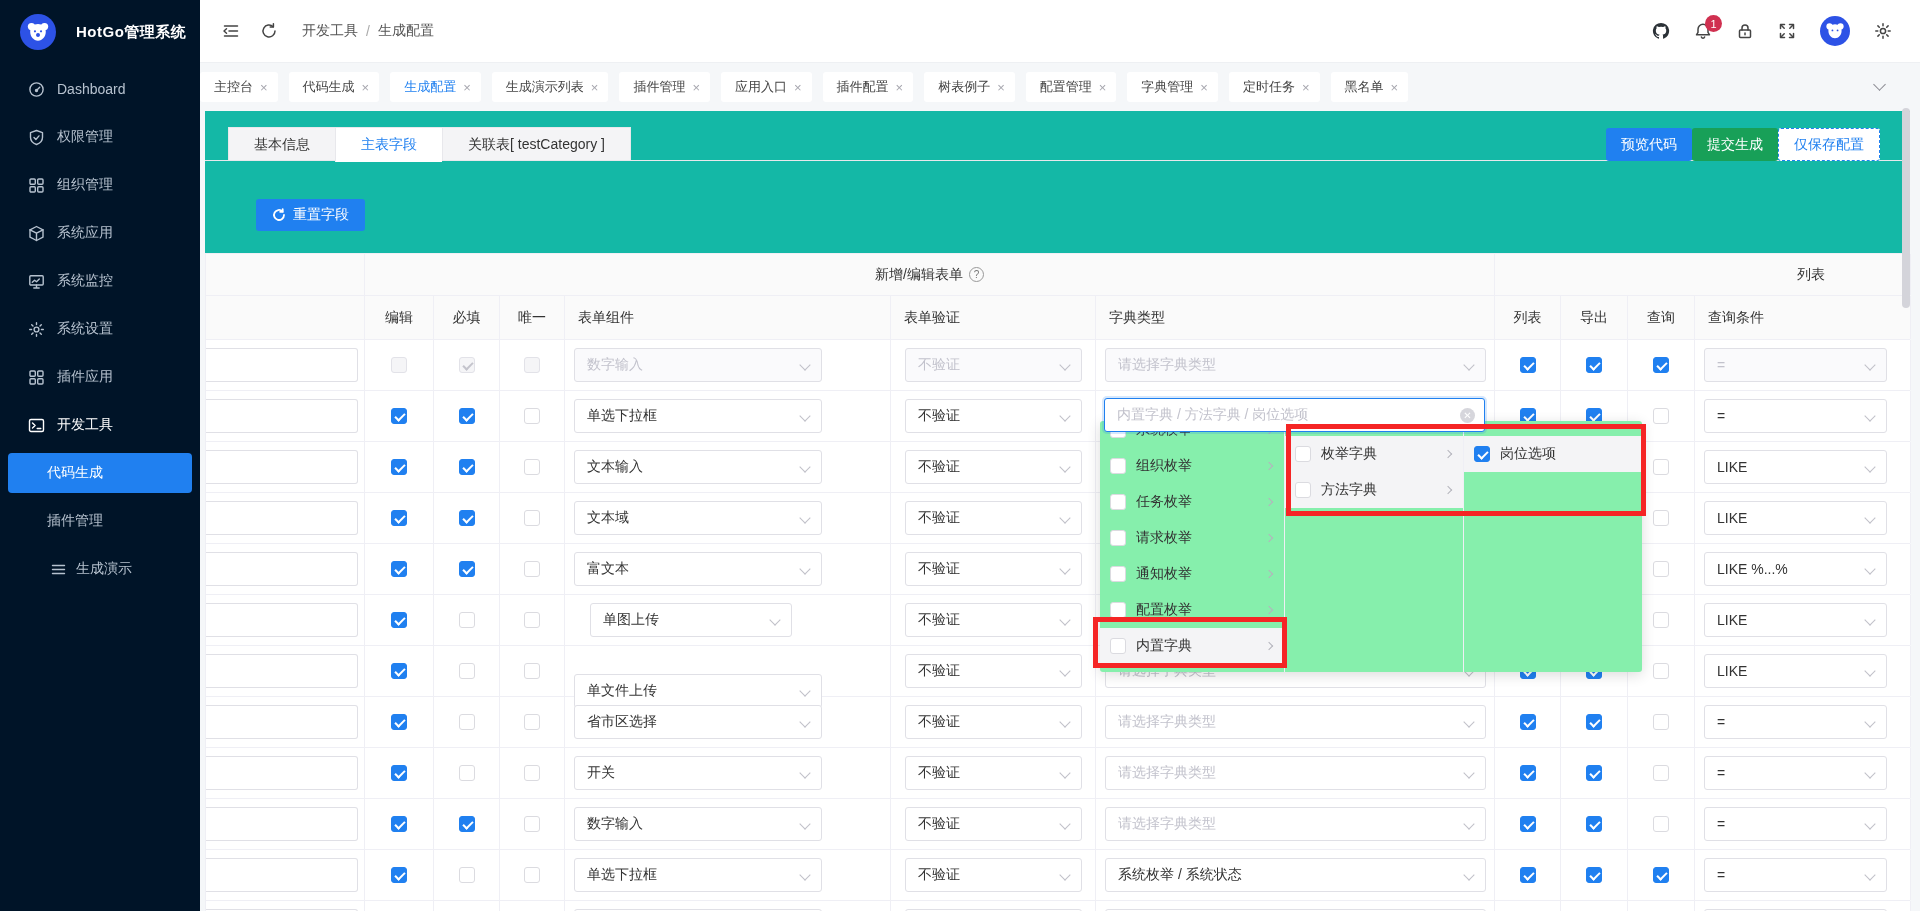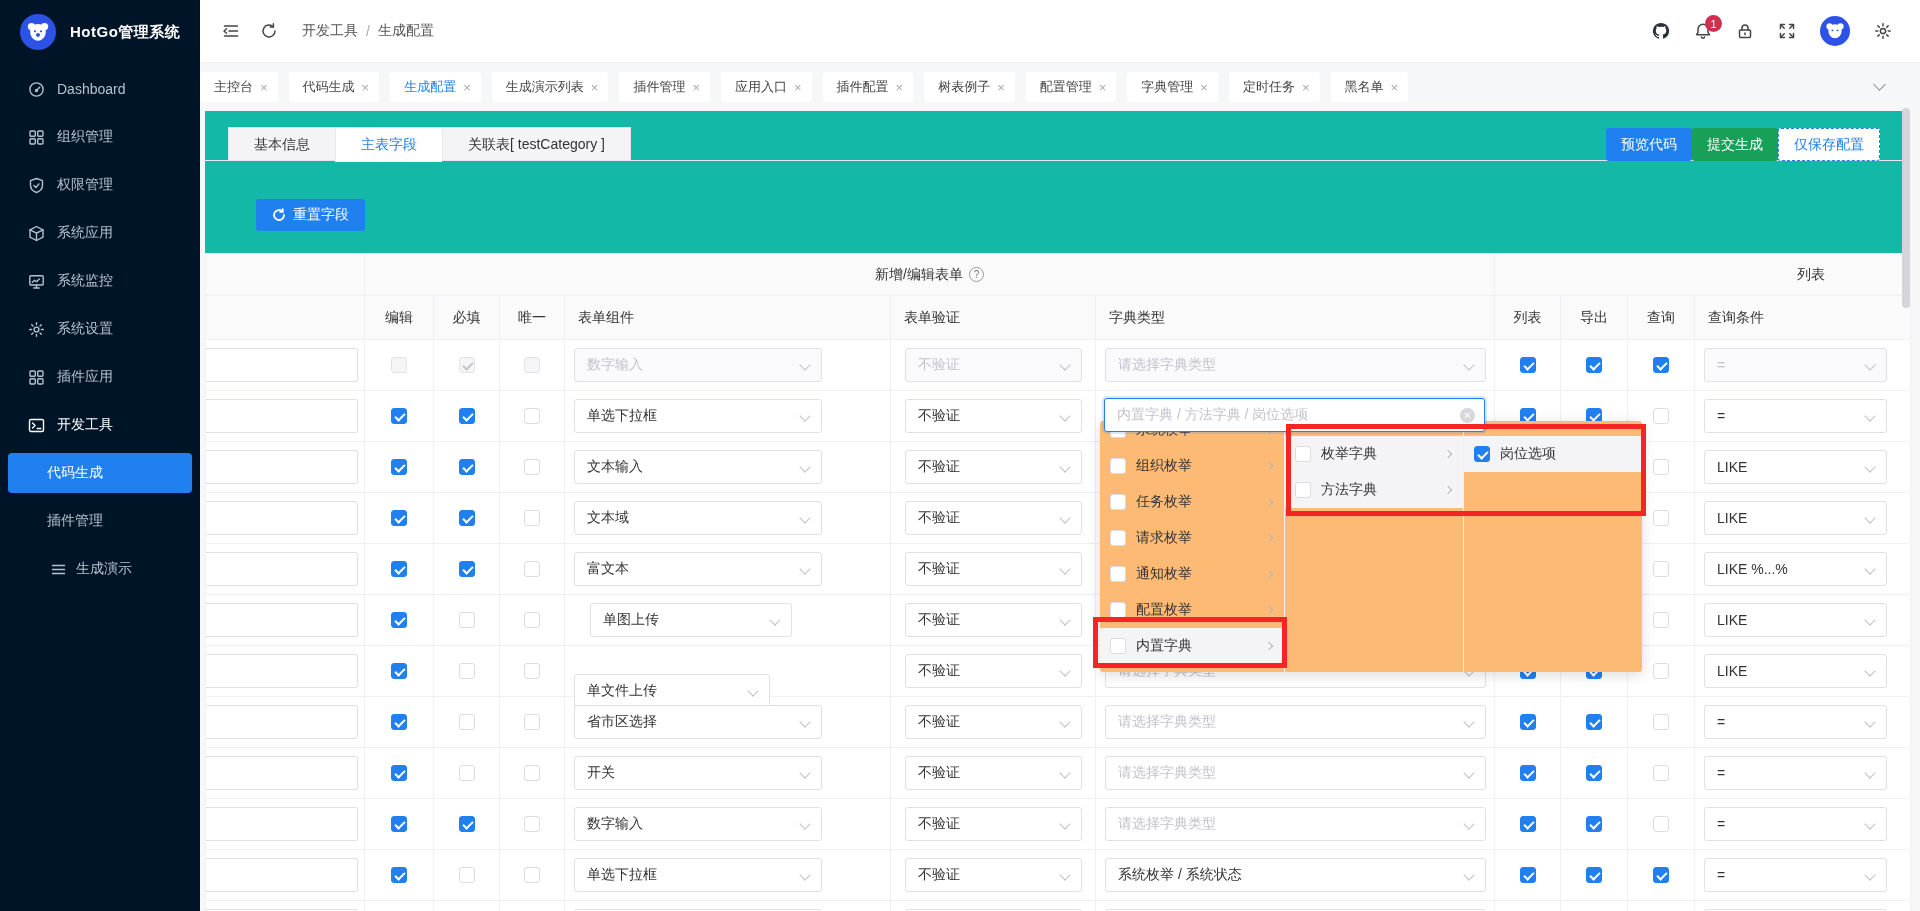--- a/index.html
+++ b/index.html
@@ -3,21 +3,21 @@
 <meta charset="utf-8">
 <style>
   *{margin:0;padding:0;box-sizing:border-box}
   html,body{width:1920px;height:911px;overflow:hidden;background:#f5f7f9;
     font-family:"Liberation Sans","DejaVu Sans",sans-serif;font-size:14px;color:#333}
   
   .sidebar{position:absolute;left:0;top:0;width:200px;height:911px;background:#001428;z-index:20}
   .logo{display:flex;align-items:center;height:64px;padding-left:20px}
   .logo-badge{width:36px;height:36px;border-radius:50%;background:#2d52e6;display:flex;align-items:center;justify-content:center;flex:0 0 auto}
   .logo-badge svg{width:26px;height:26px}
-  .logo-title{color:#fff;font-size:15px;font-weight:700;margin-left:14px;letter-spacing:.5px}
+  .logo-title{color:#fff;font-size:15px;font-weight:700;margin-left:20px;letter-spacing:.5px}
   .side-item{display:flex;align-items:center;height:48px;color:#b6c2cf;font-size:14px;cursor:pointer;position:relative;padding:0 20px 0 28px}
   .side-item .s-ico{width:17px;height:17px;margin-right:12px;display:flex;flex:0 0 auto}
   .side-item .s-ico svg{width:17px;height:17px;stroke:currentColor;fill:none;stroke-width:1.4;stroke-linecap:round;stroke-linejoin:round}
   .side-item.expanded{color:#fff}
   .side-item.child{padding-left:47px}
   .side-item.child-group{padding-left:50px}
   .side-item.child-group .s-ico{margin-right:9px}
   .side-item.active-child{background:#2080f0;color:#fff;border-radius:4px;margin:0 8px;padding-left:39px;height:40px;margin-top:4px;margin-bottom:4px}
   .chev{width:7px;height:7px;border:solid #7e8 da5;border-color:#7e8ca5;border-width:0 1.5px 1.5px 0;transform:rotate(45deg) translateY(-2px);margin-left:auto}
   .chev.up{transform:rotate(-135deg) translateY(-2px)}
@@ -72,21 +72,21 @@
   .sel.dis{background:#fafafc;color:#c2c2cc}
   .cb{width:16px;height:16px;border:1px solid #dbdbe0;border-radius:3px;background:#fff;position:relative;cursor:pointer;flex:0 0 auto}
   .cb.c{background:#2080f0;border-color:#2080f0}
   .cb.c::after{content:"";position:absolute;left:5px;top:1.5px;width:4px;height:8px;border:solid #fff;border-width:0 2px 2px 0;transform:rotate(45deg)}
   .cb.dn{background:#f5f5f7;border-color:#e2e2e8}
   .cb.dc{background:#f5f5f7;border-color:#e2e2e8}
   .cb.dc::after{content:"";position:absolute;left:5px;top:1.5px;width:4px;height:8px;border:solid #c4c4cc;border-width:0 2px 2px 0;transform:rotate(45deg)}
   
   .casc-input{position:absolute;left:1104px;top:398px;width:381px;height:34px;background:#fff;border:1px solid #2080f0;border-radius:3px;box-shadow:0 0 0 2px rgba(32,128,240,.18);z-index:60;display:flex;align-items:center;padding:0 30px 0 12px;color:#c2c2cc;font-size:14px}
   .casc-clear{position:absolute;right:9px;top:9px;width:15px;height:15px;border-radius:50%;background:#d6d6dc;color:#fff;font-size:10px;line-height:15px;text-align:center;cursor:pointer}
-  .casc-panel{position:absolute;left:1100px;top:421px;width:542px;height:251px;background:#fdba74;border-radius:3px;box-shadow:0 3px 14px rgba(0,0,0,.14);z-index:55;display:flex;overflow:hidden}
+  .casc-panel{position:absolute;left:1100px;top:421px;width:542px;height:251px;background:#86efac;border-radius:3px;box-shadow:0 3px 14px rgba(0,0,0,.14);z-index:55;display:flex;overflow:hidden}
   .casc-col{width:185px;border-right:1px solid #efeff5;overflow:hidden}
   .casc-col.c2{width:179px}
   .casc-col.c3{width:178px;border-right:none}
   .casc-item{height:36px;display:flex;align-items:center;padding:0 12px 0 10px;font-size:14px;color:#333;cursor:pointer;gap:10px}
   .casc-item.activebg{background:#f4f4f6}
   .casc-item .arr{width:6px;height:6px;border:solid #b4b4bc;border-width:1.5px 1.5px 0 0;transform:rotate(45deg);margin-left:auto}
   .clip-first{margin-top:-9px}
   .pad-top{padding-top:15px}
   
   .redbox{position:absolute;border:5px solid #f52525;z-index:70;pointer-events:none}
@@ -120,37 +120,37 @@
             <path d="M8.5 9.5l3.2-3.2"></path>
             <circle cx="8.5" cy="9.5" r="1"></circle>
           </svg>
         </div>
         <div style="flex: 0 1 auto; overflow: hidden; white-space: nowrap;">Dashboard</div>
         <div class="chev"></div>
       </div>
       <div class="side-item">
         <div class="s-ico">
           <svg viewBox="0 0 17 17">
+            <path d="M8.5 1.5l6 2.2v4.6c0 3.5-2.4 6-6 7.2-3.6-1.2-6-3.7-6-7.2V3.7z"></path>
+            <path d="M6 8.6l1.9 1.9 3.1-3.6"></path>
+          </svg>
+        </div>
+        <div style="flex: 0 1 auto; overflow: hidden; white-space: nowrap;">权限管理</div>
+        <div class="chev"></div>
+      </div>
+      <div class="side-item">
+        <div class="s-ico">
+          <svg viewBox="0 0 17 17">
             <rect x="2" y="2" width="5.3" height="5.3" rx="1"></rect>
             <rect x="9.7" y="2" width="5.3" height="5.3" rx="1"></rect>
             <rect x="2" y="9.7" width="5.3" height="5.3" rx="1"></rect>
             <rect x="9.7" y="9.7" width="5.3" height="5.3" rx="1"></rect>
           </svg>
         </div>
         <div style="flex: 0 1 auto; overflow: hidden; white-space: nowrap;">组织管理</div>
-        <div class="chev"></div>
-      </div>
-      <div class="side-item">
-        <div class="s-ico">
-          <svg viewBox="0 0 17 17">
-            <path d="M8.5 1.5l6 2.2v4.6c0 3.5-2.4 6-6 7.2-3.6-1.2-6-3.7-6-7.2V3.7z"></path>
-            <path d="M6 8.6l1.9 1.9 3.1-3.6"></path>
-          </svg>
-        </div>
-        <div style="flex: 0 1 auto; overflow: hidden; white-space: nowrap;">权限管理</div>
         <div class="chev"></div>
       </div>
       <div class="side-item">
         <div class="s-ico">
           <svg viewBox="0 0 17 17">
             <path d="M8.5 1.5L15 4.8v7.4l-6.5 3.3L2 12.2V4.8z"></path>
             <path d="M2 4.8l6.5 3.4L15 4.8M8.5 8.2v7.3"></path>
           </svg>
         </div>
         <div style="flex: 0 1 auto; overflow: hidden; white-space: nowrap;">系统应用</div>
@@ -661,21 +661,21 @@
         <div class="t-cell center" style="width: 69px;">
           <div class="cb c"></div>
         </div>
         <div class="t-cell center" style="width: 66px;">
           <div class="cb "></div>
         </div>
         <div class="t-cell center" style="width: 65px;">
           <div class="cb "></div>
         </div>
         <div class="t-cell " style="width: 326px;">
-          <div class="sel" style="width: 196px; margin-left: 9px; margin-top: 39px;">
+          <div class="sel" style="width: 248px; margin-left: 9px; margin-top: 39px;">
             <div style="display: inline;">单文件上传</div>
           </div>
         </div>
         <div class="t-cell " style="width: 205px;">
           <div class="sel" style="width: 177px; margin-left: 14px;">
             <div style="display: inline;">不验证</div>
           </div>
         </div>
         <div class="t-cell " style="width: 399px;">
           <div class="sel ph" style="width: 381px; margin-left: 9px;">

